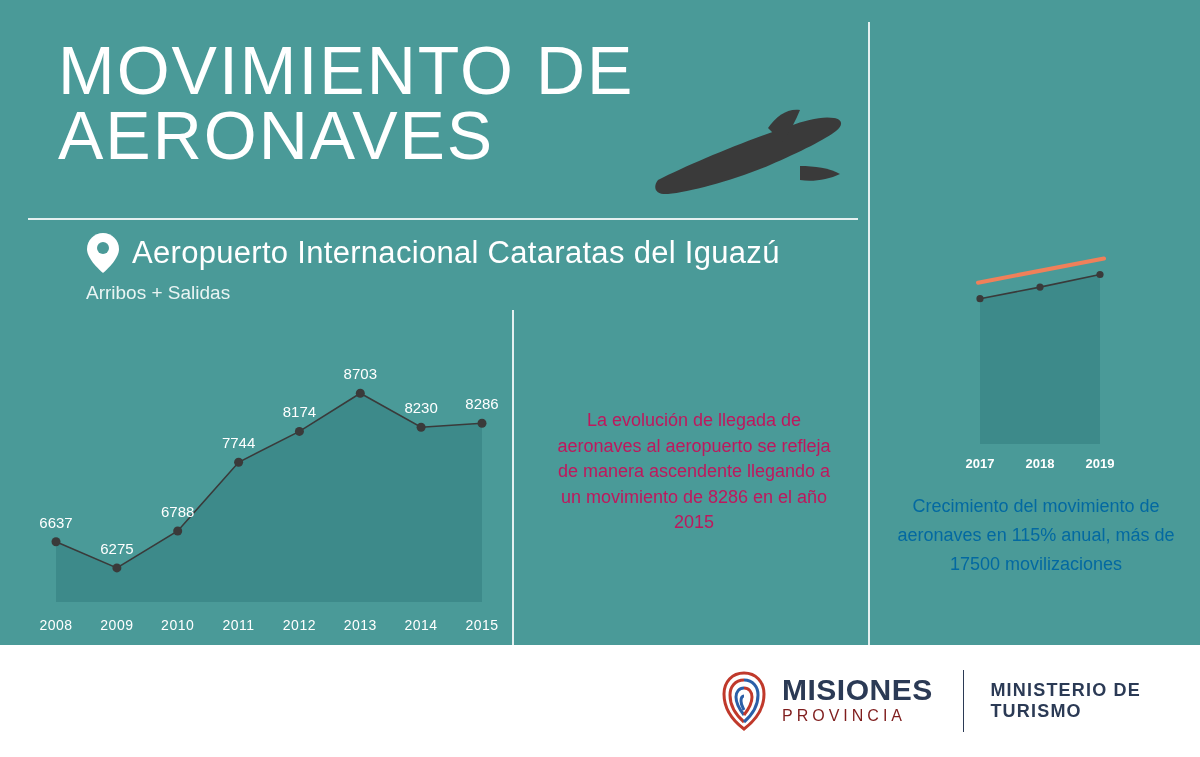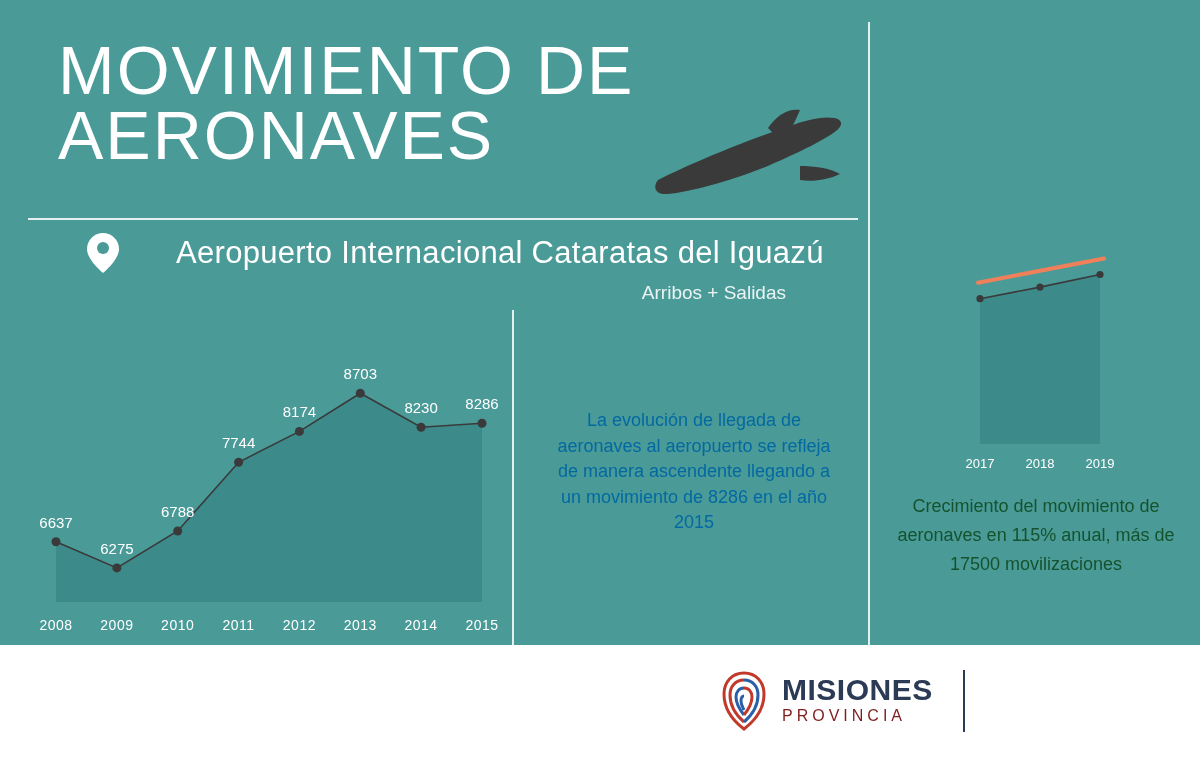--- a/index.html
+++ b/index.html
@@ -56,40 +56,39 @@
     width: 830px;
     height: 2px;
     background: rgba(255,255,255,0.85);
   }
   .subtitle-row {
     position: absolute;
     left: 86px;
     top: 232px;
     display: flex;
     align-items: center;
-    gap: 44px;
   }
   .pin-icon {
     width: 34px;
     height: 42px;
     margin-right: 12px;
     flex: none;
   }
   .subtitle-text {
     color: #ffffff;
     font-size: 31px;
     font-weight: 300;
     letter-spacing: 0.3px;
   }
   .sub-subtitle {
     position: absolute;
     left: 86px;
     top: 282px;
     width: 700px;
-    text-align: right;
+    text-align: left;
     color: #e9f4f3;
     font-size: 19px;
     font-weight: 300;
   }
   
   .divider-v-main {
     position: absolute;
     left: 512px;
     top: 310px;
     width: 2px;
@@ -124,21 +123,21 @@
     font-size: 14px;
     letter-spacing: 0.5px;
   }
   
   .middle-text {
     position: absolute;
     left: 548px;
     top: 408px;
     width: 292px;
     text-align: center;
-    color: #0369a1;
+    color: #be185d;
     font-size: 18px;
     line-height: 1.42;
     font-weight: 400;
   }
   
   .est-title {
     position: absolute;
     left: 880px;
     top: 72px;
     width: 300px;
@@ -149,33 +148,34 @@
     letter-spacing: 3px;
     line-height: 1.35;
     white-space: pre-line;
   }
   .mini-chart {
     position: absolute;
     left: 950px;
     top: 236px;
     width: 180px;
     height: 250px;
+    font-weight: bold;
   }
   .mini-axis-label {
     fill: #ffffff;
     font-family: "Liberation Sans", sans-serif;
     font-size: 13px;
   }
   .right-text {
     position: absolute;
     left: 890px;
     top: 492px;
     width: 292px;
     text-align: center;
-    color: #14532d;
+    color: #0369a1;
     font-size: 18px;
     line-height: 1.62;
   }
   
   .footer {
     position: absolute;
     left: 0;
     top: 645px;
     width: 1200px;
     height: 112px;
@@ -325,16 +325,17 @@
           <path d="M26 18 C21 18 18 22 18 27 C18 34 22 40 26 45" fill="none" stroke="#2b5fa8" stroke-width="3"></path>
           <path d="M26 18 C31 18 34 22 34 27 C34 34 30 40 26 45" fill="none" stroke="#c0392b" stroke-width="3"></path>
           <path d="M26 26 C24 26 23 28 23 31 C23 35 25 38 26 40" fill="none" stroke="#2b5fa8" stroke-width="3"></path>
         </svg>
       </span>
       <span class="logo-words">
         <span class="logo-misiones">MISIONES</span>
         <span class="logo-provincia">PROVINCIA</span>
       </span>
       <span class="footer-divider"></span>
+      <span class="ministerio">MINISTERIO DE TURISMO</span>
     </div>
   </div>
 
 </div>
 
 </body></html>

